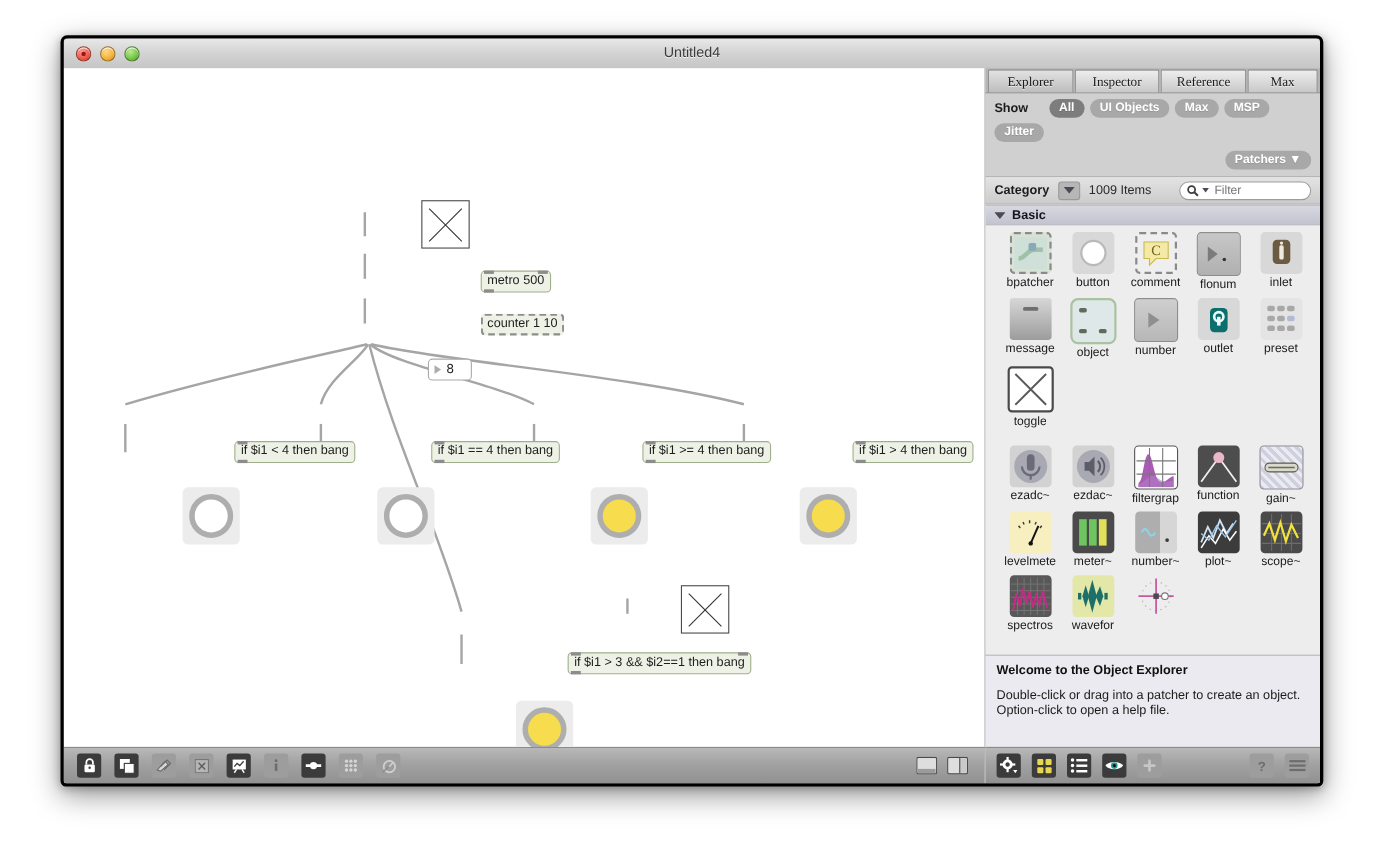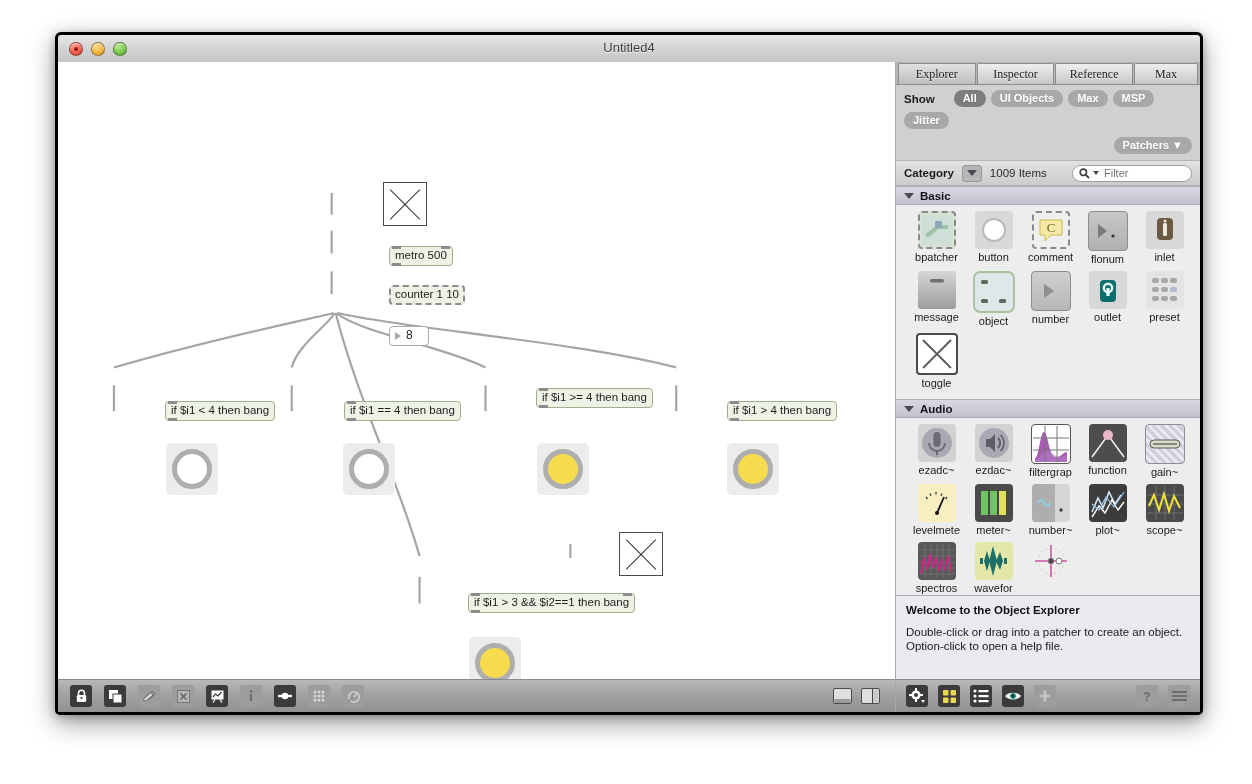--- a/index.html
+++ b/index.html
@@ -78,20 +78,21 @@
     box-sizing: border-box;
     font-size: 11.5px;
     color: #1d1d1d;
     background: #eef2e6;
     border: 1px solid #9fae8b;
     border-radius: 4px;
     padding: 2px 5px 3px 5px;
     white-space: nowrap;
     line-height: 13px;
     z-index: 5;
+    margin-left: 48px;
   }
   .obj.dashed { border-style: dashed; border-width: 2px; border-color: #8d8d8d; padding: 1px 4px 2px 4px; }
   .port {
     position: absolute;
     width: 9px; height: 3px;
     background: #8c8c8c;
   }
   .port.in  { top: -1px; }
   .port.out { bottom: -1px; }
 
@@ -390,21 +391,21 @@
           <div class="obj" style="left:107px;top:339px;">
             <span class="port in" style="left:2px;"></span>
             <span class="port out" style="left:2px;"></span>
             <span>if $i1 &lt; 4 then bang</span>
           </div>
           <div class="obj" style="left:286px;top:339px;">
             <span class="port in" style="left:2px;"></span>
             <span class="port out" style="left:2px;"></span>
             <span>if $i1 == 4 then bang</span>
           </div>
-          <div class="obj" style="left:478px;top:326px;">
+          <div class="obj" style="left:478px;top:339px;">
             <span class="port in" style="left:2px;"></span>
             <span class="port out" style="left:2px;"></span>
             <span>if $i1 &gt;= 4 then bang</span>
           </div>
           <div class="obj" style="left:669px;top:339px;">
             <span class="port in" style="left:2px;"></span>
             <span class="port out" style="left:2px;"></span>
             <span>if $i1 &gt; 4 then bang</span>
           </div>
 
@@ -690,24 +691,20 @@
             <div class="cell">
               <span class="cellicon" style="background:#fff;border:2px solid #4a4a4a;">
                 <svg width="30" height="30" viewBox="0 0 30 30">
                     <path d="M1 1 L29 29 M29 1 L1 29" stroke="#5a5a5a" stroke-width="1.8"></path>
                   </svg>
               </span>
               <span class="celllabel">toggle</span>
             </div>
           </div>
 
-          <div class="secthead">
-            <span class="tri-down"></span>
-            <span>Audio</span>
-          </div>
           <div class="grid">
 
             <div class="cell">
               <span class="cellicon" style="background:#d2d2d2;">
                 <svg width="34" height="34" viewBox="0 0 34 34">
                     <circle cx="17" cy="17" r="15" fill="#a9a9b4"></circle>
                     <rect x="13.5" y="6" width="7" height="15" rx="3.5" fill="#6a6a78"></rect>
                     <path d="M9 17 a8 8 0 0 0 16 0" fill="none" stroke="#6a6a78" stroke-width="2"></path>
                     <rect x="16" y="25" width="2" height="4" fill="#6a6a78"></rect>
                   </svg>

